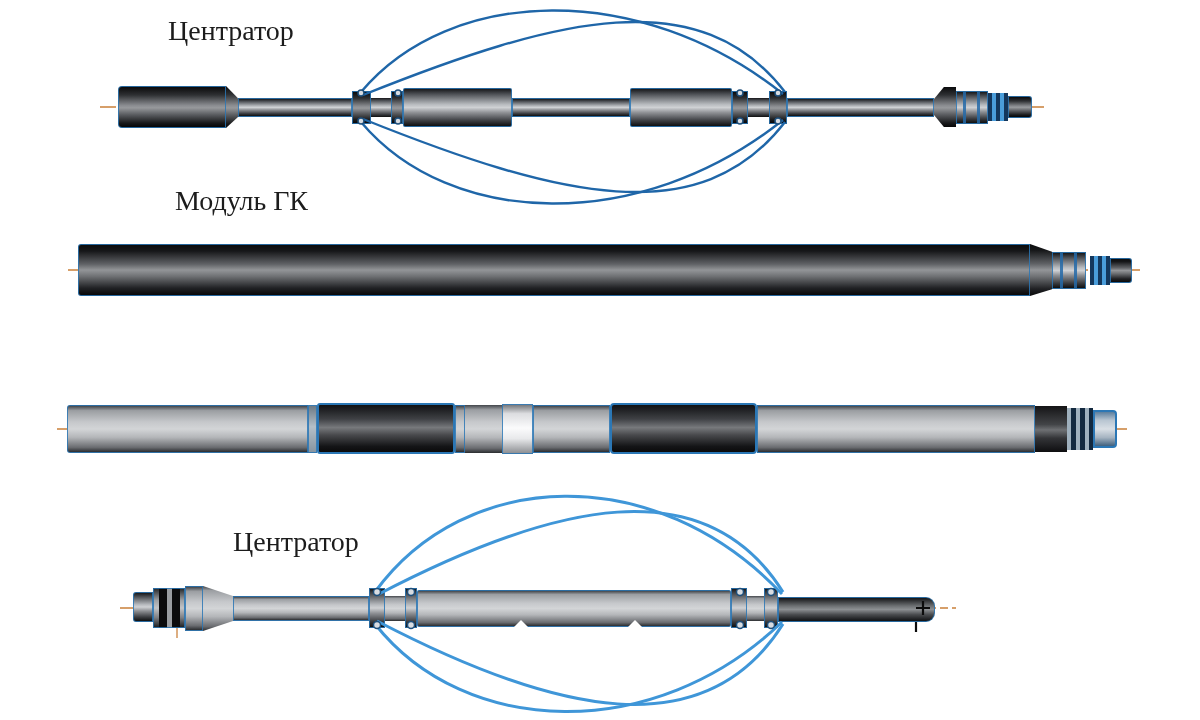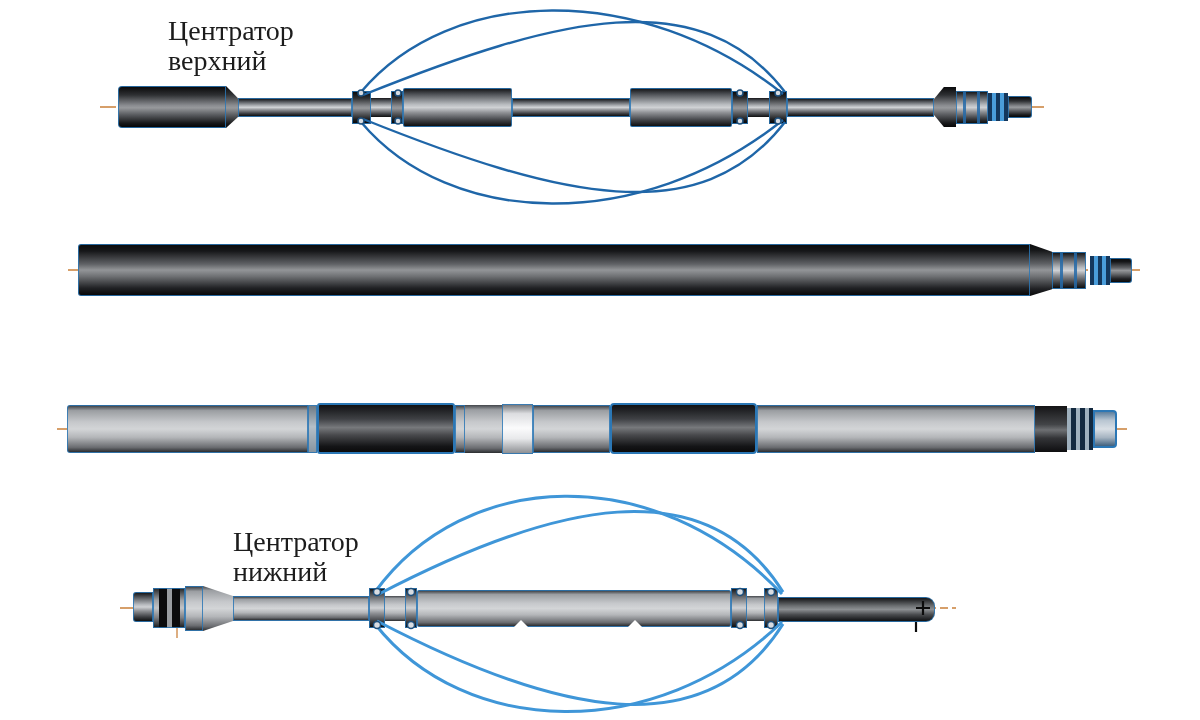--- a/index.html
+++ b/index.html
@@ -9,21 +9,21 @@
     --spring-blue-dark:#1f66a8;
     --spring-blue-light:#3f96d8;
     --centerline-orange:#d49a62;
   }
   html,body{margin:0;padding:0;}
   body{background:var(--background);font-family:"Liberation Serif","DejaVu Serif",serif;}
   #canvas{position:relative;width:1200px;height:720px;background:var(--background);overflow:hidden;}
   .seg{position:absolute;box-sizing:border-box;}
   .ol{border:1px solid rgba(43,119,181,.85);}
   .ol2{border:2px solid var(--outline-blue);}
-  .label{position:absolute;color:var(--label-text);font-size:28px;line-height:1.08;white-space:nowrap;}
+  .label{position:absolute;color:var(--label-text);font-size:28px;line-height:1.08;white-space:nowrap;text-align:right;}
   .label span{display:block;}
 
   
   .metal{background:linear-gradient(to bottom,#17181b 0%,#4e5156 14%,#b9bcc0 42%,#cfd1d4 50%,#8e9094 64%,#3a3c40 86%,#0e0f10 100%);}
   .metal-dark{background:linear-gradient(to bottom,#0a0a0b 0%,#2e3033 20%,#8a8c90 46%,#97999c 52%,#5e6064 68%,#18191b 90%,#060607 100%);}
   .metal-gk{background:linear-gradient(to bottom,#0b0c0d 0%,#161719 12%,#5f6165 38%,#939598 50%,#717376 62%,#212225 86%,#080809 100%);}
   .metal-light{background:linear-gradient(to bottom,#43464b 0%,#9b9ea2 10%,#c6c8cb 35%,#d3d5d7 50%,#b4b6b9 68%,#6a6c70 90%,#2b2d30 100%);}
   .metal-white{background:linear-gradient(to bottom,#77797d 0%,#dcdde0 18%,#fbfbfc 48%,#e8e9eb 70%,#8e9094 100%);}
   .metal-dark3{background:linear-gradient(to bottom,#101113 0%,#3f4145 30%,#77797c 48%,#48494c 64%,#141517 88%,#0a0a0b 100%);}
   .metal-darkrod{background:linear-gradient(to bottom,#141517 0%,#6e7174 35%,#8c8f92 50%,#4a4c4f 72%,#101113 100%);}
@@ -51,25 +51,26 @@
   .bolt{fill:#d8dce1;stroke:#1d4f7c;stroke-width:1.5;}
   .mark{stroke:#0c0c0c;stroke-width:2.2;}
 </style>
 </head>
 <body>
 
 <div id="canvas">
 
   <div class="label" style="left:168px;top:16px;">
     <span>Центратор</span>
-    <span>верхний</span>
+  </div>
+  <div class="label" style="left:175px;top:186px;">
+    <span>Модуль ГК</span>
   </div>
   <div class="label" style="left:233px;top:527px;">
     <span>Центратор</span>
-    <span>нижний</span>
   </div>
 
   <div>
     <div class="centerline" style="left:100px;top:106px;width:946px;"></div>
     <div class="seg metal-dark ol" style="left:118px;top:86px;width:108px;height:42px;border-radius:4px 0 0 4px;"></div>
     <div class="seg metal-dark taper-l" style="left:226px;top:86px;width:12px;height:42px;"></div>
     <div class="seg metal ol" style="left:238px;top:98px;width:114px;height:19px;"></div>
     <div class="seg metal-dark ol" style="left:352px;top:91px;width:19px;height:33px;"></div>
     <div class="seg metal" style="left:371px;top:98px;width:20px;height:19px;"></div>
     <div class="seg metal-dark ol" style="left:391px;top:91px;width:12px;height:33px;"></div>

